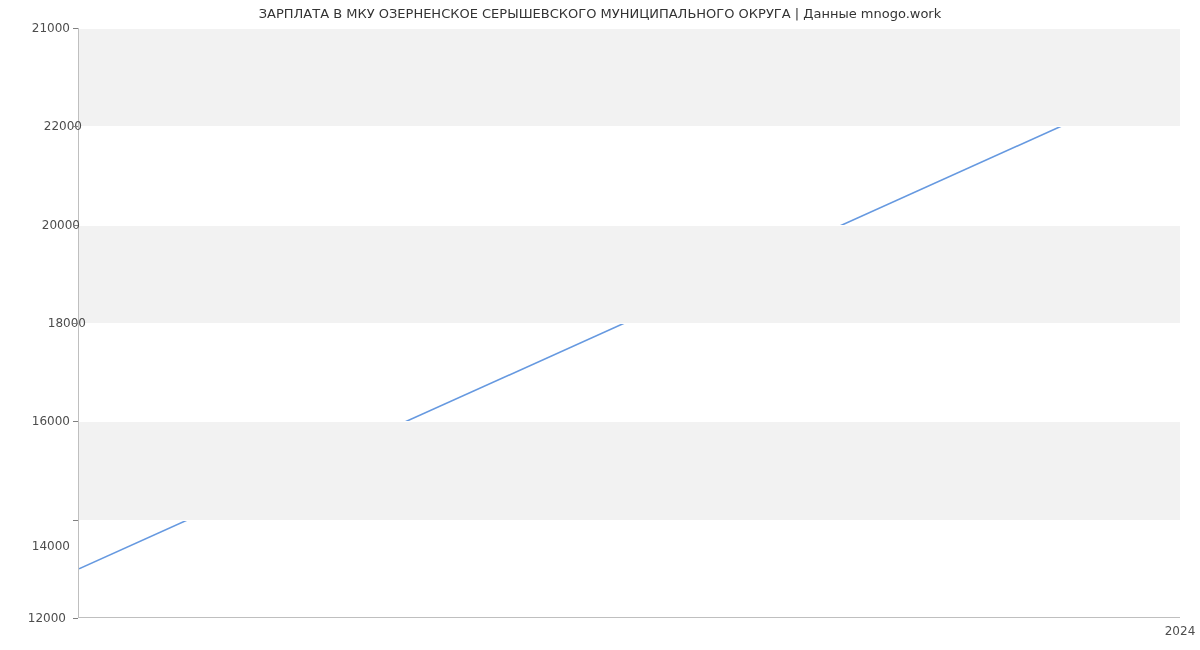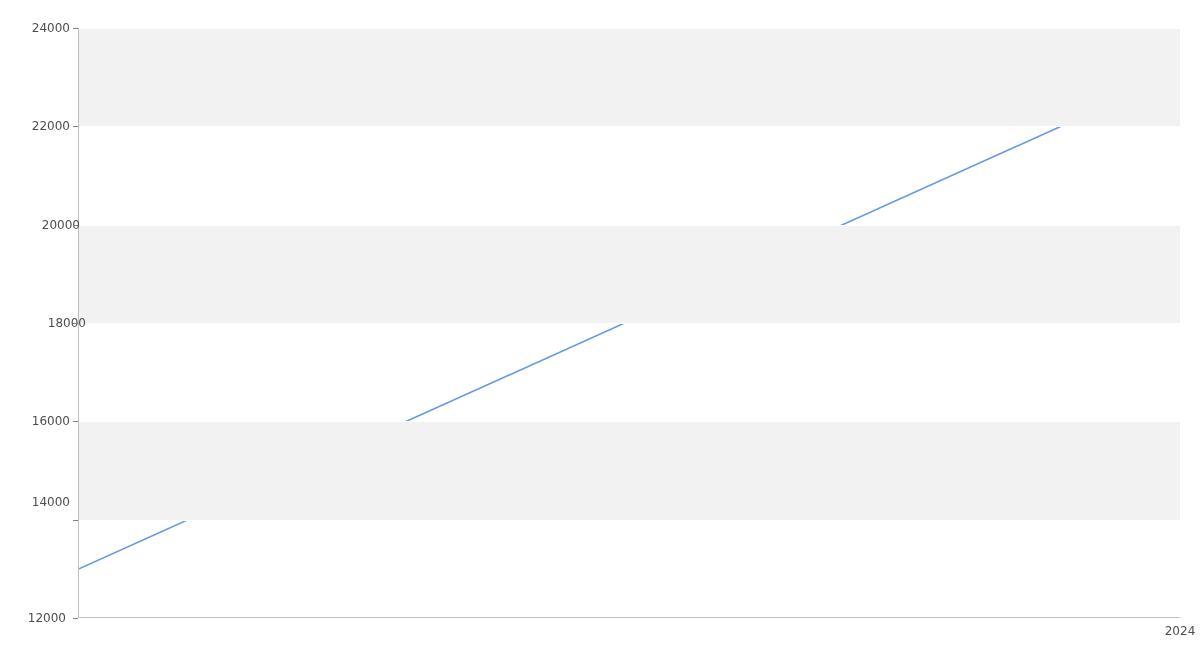--- a/index.html
+++ b/index.html
@@ -74,45 +74,46 @@
     position: absolute;
     left: 0;
     top: 0;
   }
 </style>
 </head>
 <body>
 
 <div class="chart-wrap">
 
+  <div class="title">ЗАРПЛАТА В МКУ ОЗЕРНЕНСКОЕ СЕРЫШЕВСКОГО МУНИЦИПАЛЬНОГО ОКРУГА | Данные mnogo.work</div>
 
   <div class="plot" id="plot">
     <svg class="series" id="series" width="1102" height="590" viewBox="0 0 1102 590">
         <path d="M0 540.8333333333334 L1102 44.25" fill="none" stroke="#6699e0" stroke-width="1.6"></path>
       </svg>
   <div class="band" style="top: 393.333px; height: 98.3333px;"></div>
       <div class="band" style="top: 196.667px; height: 98.3333px;"></div>
       <div class="band" style="top: 0px; height: 98.3333px;"></div>
       <div class="grid" style="top: 491.667px;"></div>
       <div class="grid" style="top: 393.333px;"></div>
       <div class="grid" style="top: 295px;"></div>
       <div class="grid" style="top: 196.667px;"></div>
       <div class="grid" style="top: 98.3333px;"></div>
       <div class="grid" style="top: 0px;"></div>
     </div>
 
 <div class="ytick-label" style="left: 2px; top: 618px;">12000</div>
     <div class="ytick-mark" style="left: 73px; top: 618px;"></div>
-    <div class="ytick-label" style="left: 6px; top: 502px;">14000</div>
+    <div class="ytick-label" style="left: 6px; top: 546px;">14000</div>
     <div class="ytick-mark" style="left: 73px; top: 519.667px;"></div>
     <div class="ytick-label" style="left: 6px; top: 421.333px; text-align: right;">16000</div>
     <div class="ytick-mark" style="left: 73px; top: 421.333px;"></div>
     <div class="ytick-label" style="left: 22px; top: 323px;">18000</div>
     <div class="ytick-mark" style="left: 73px; top: 323px;"></div>
     <div class="ytick-label" style="left: 16px; top: 224.667px;">20000</div>
     <div class="ytick-mark" style="left: 73px; top: 224.667px;"></div>
-    <div class="ytick-label" style="left: 6px; top: 126.333px;">22000</div>
+    <div class="ytick-label" style="left: 18px; top: 126.333px;">22000</div>
     <div class="ytick-mark" style="left: 73px; top: 126.333px;"></div>
-    <div class="ytick-label" style="left: 6px; top: 28px;">24000</div>
+    <div class="ytick-label" style="left: 6px; top: 28px;">21000</div>
     <div class="ytick-mark" style="left: 73px; top: 28px;"></div>
     <div class="xtick-label" style="left: 78px; top: 652px;">2023</div>
     <div class="xtick-label" style="left: 1180px; top: 624px;">2024</div>
   </div>
 
 </body></html>

